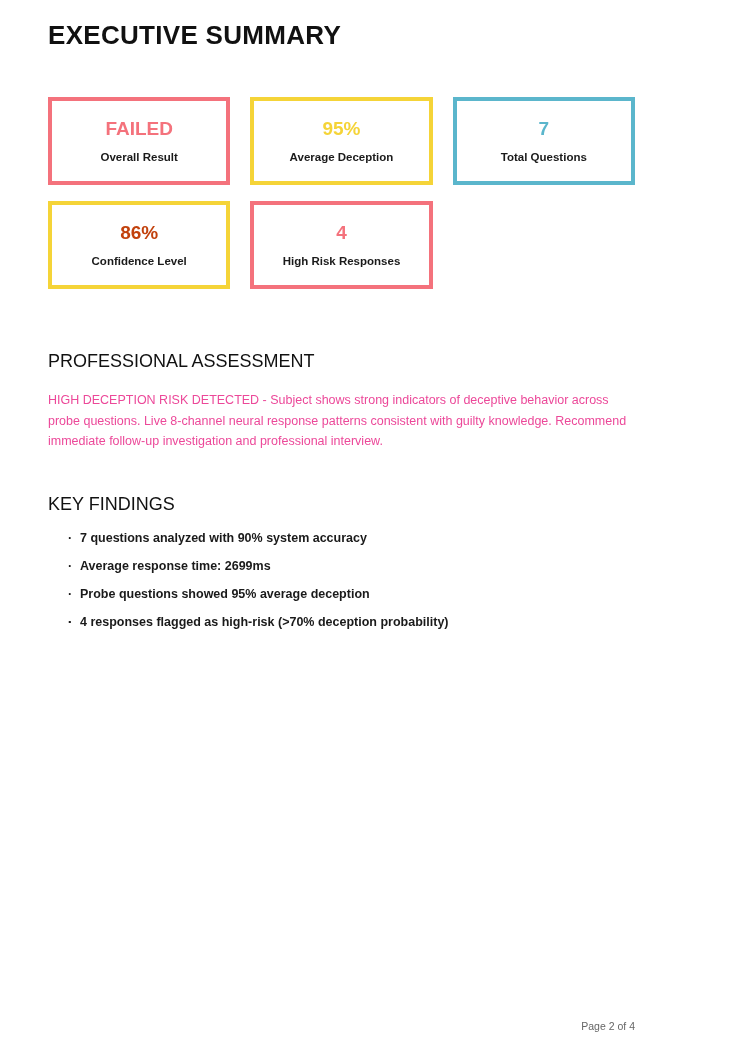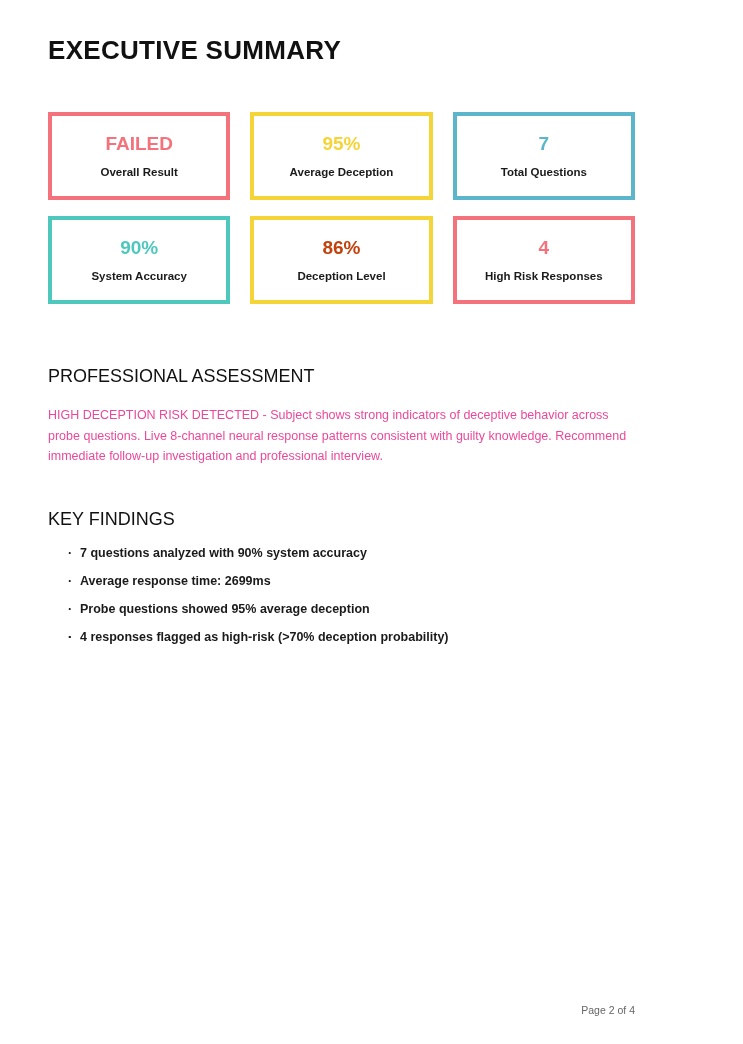--- a/index.html
+++ b/index.html
@@ -13,21 +13,21 @@
     font-family: "Liberation Sans", sans-serif;
     color: #1a1a1a;
     position: relative;
     overflow: hidden;
   }
   .page {
     position: relative;
     width: 683px;
     height: 1044px;
     box-sizing: border-box;
-    padding: 15px 48px;
+    padding: 0 48px;
   }
   .doc-title {
     font-size: 26px;
     font-weight: bold;
     letter-spacing: 0.3px;
     margin: 0;
     padding-top: 20px;
     color: #111111;
   }
   .cards-grid {
@@ -90,21 +90,21 @@
     position: relative;
   }
   .findings-list li .bullet {
     position: absolute;
     left: -2px;
     top: 0;
   }
   .page-footer {
     position: absolute;
     right: 48px;
-    bottom: 28px;
+    bottom: 12px;
     font-size: 10.5px;
     color: #666666;
   }
 </style>
 </head>
 <body>
 
 <div class="page">
 
   <h1 class="doc-title">EXECUTIVE SUMMARY</h1>
@@ -115,27 +115,23 @@
       <div class="card-label">Overall Result</div>
     </div>
     <div class="card" id="card1" style="border-color: rgb(245, 212, 56);">
       <div class="card-value" style="color: rgb(245, 212, 56);">95%</div>
       <div class="card-label">Average Deception</div>
     </div>
     <div class="card" id="card2" style="border-color: rgb(91, 182, 204);">
       <div class="card-value" style="color: rgb(91, 182, 204);">7</div>
       <div class="card-label">Total Questions</div>
     </div>
-    <div class="card" id="card3" style="border-color: rgb(78, 200, 189);">
-      <div class="card-value" style="color: rgb(78, 200, 189);">90%</div>
-      <div class="card-label">System Accuracy</div>
-    </div>
     <div class="card" id="card4" style="border-color: rgb(245, 212, 56);">
       <div class="card-value" style="color: #c2410c;">86%</div>
-      <div class="card-label">Deception Level</div>
+      <div class="card-label">Confidence Level</div>
     </div>
     <div class="card" id="card5" style="border-color: rgb(244, 114, 124);">
       <div class="card-value" style="color: rgb(244, 114, 124);">4</div>
       <div class="card-label">High Risk Responses</div>
     </div>
   </div>
 
   <div class="assessment-section">
     <h2 class="section-heading">PROFESSIONAL ASSESSMENT</h2>
     <p class="assessment-body">HIGH DECEPTION RISK DETECTED - Subject shows strong indicators of deceptive behavior across probe questions. Live 8-channel neural response patterns consistent with guilty knowledge. Recommend immediate follow-up investigation and professional interview.</p>

